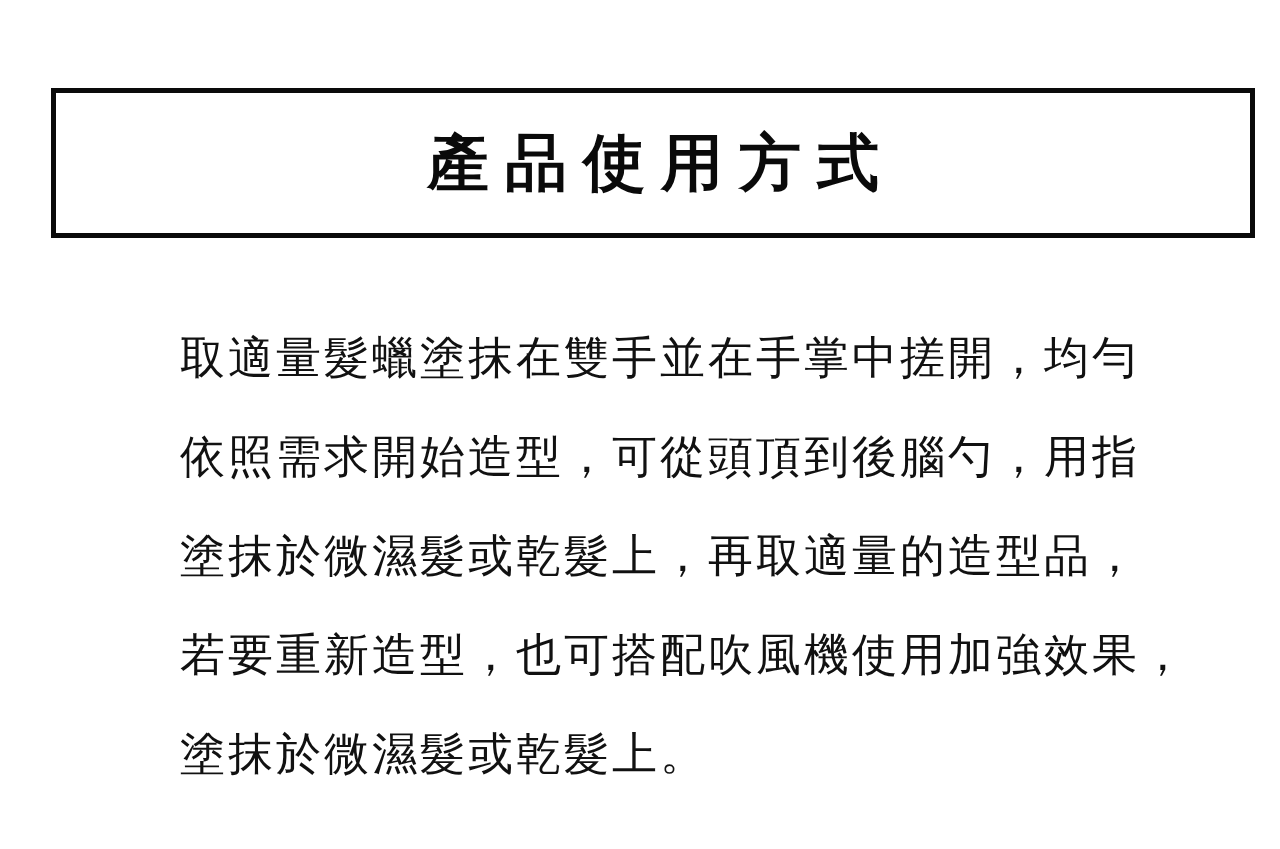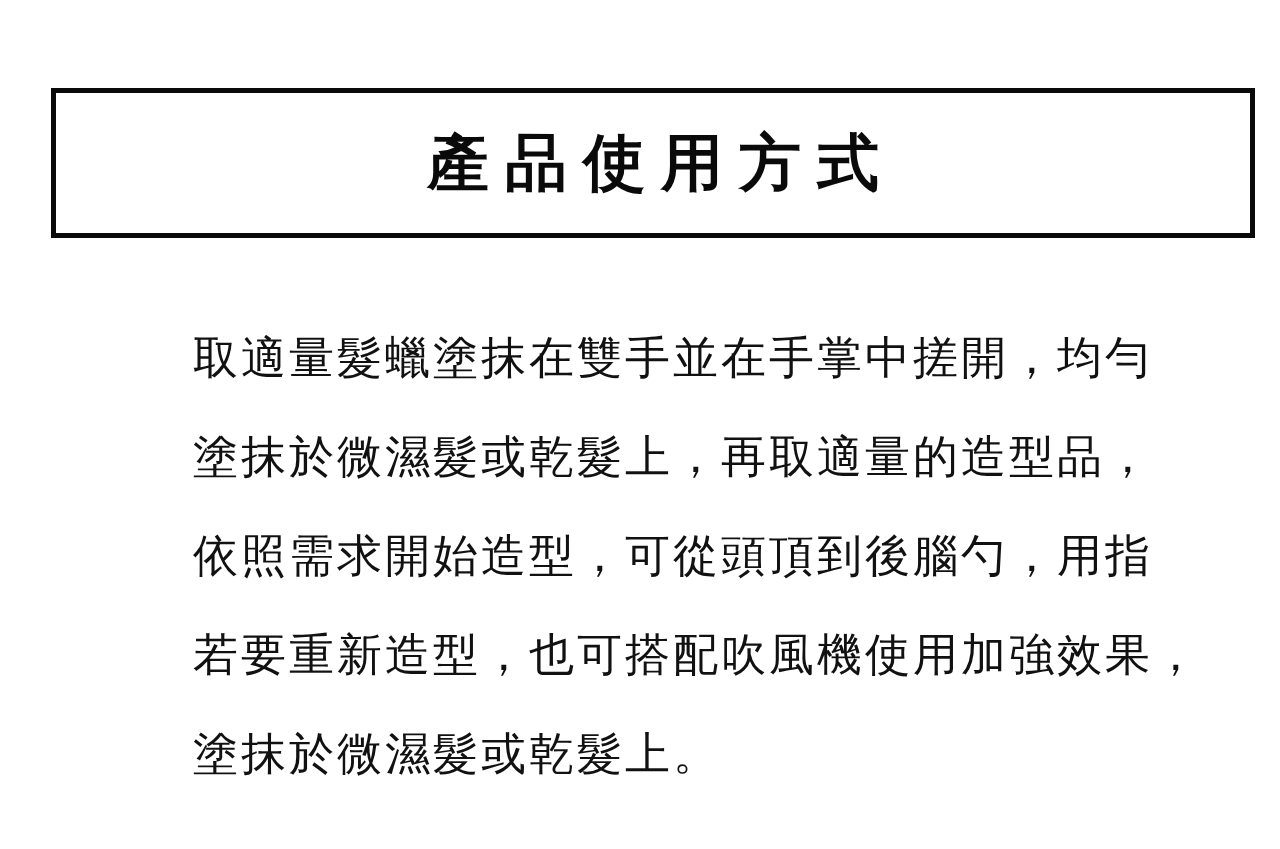--- a/index.html
+++ b/index.html
@@ -33,21 +33,21 @@
     font-size: 62px;
     font-weight: 700;
     color: #0a0a0a;
     letter-spacing: 16px;
     text-indent: 16px; 
     white-space: nowrap;
     line-height: 1;
   }
   .body-text {
     position: absolute;
-    left: 145px;
+    left: 132px;
     top: 272px;
     width: 1010px;
     color: #111111;
   }
   .body-line {
     font-size: 45px;
     font-weight: 400;
     line-height: 75px;
     letter-spacing: 3px;
     white-space: nowrap;
@@ -57,19 +57,19 @@
 <body>
 
 <div class="page">
 
   <div class="title-box">
     <div class="title-text">產品使用方式</div>
   </div>
 
   <div class="body-text">
     <div class="body-line">取適量髮蠟塗抹在雙手並在手掌中搓開，均勻</div>
+    <div class="body-line">依照需求開始造型，可從頭頂到後腦勺，用指</div>
     <div class="body-line">塗抹於微濕髮或乾髮上，再取適量的造型品，</div>
-    <div class="body-line">依照需求開始造型，可從頭頂到後腦勺，用指</div>
     <div class="body-line">若要重新造型，也可搭配吹風機使用加強效果，</div>
     <div class="body-line">塗抹於微濕髮或乾髮上。</div>
   </div>
 
 </div>
 
 </body></html>

